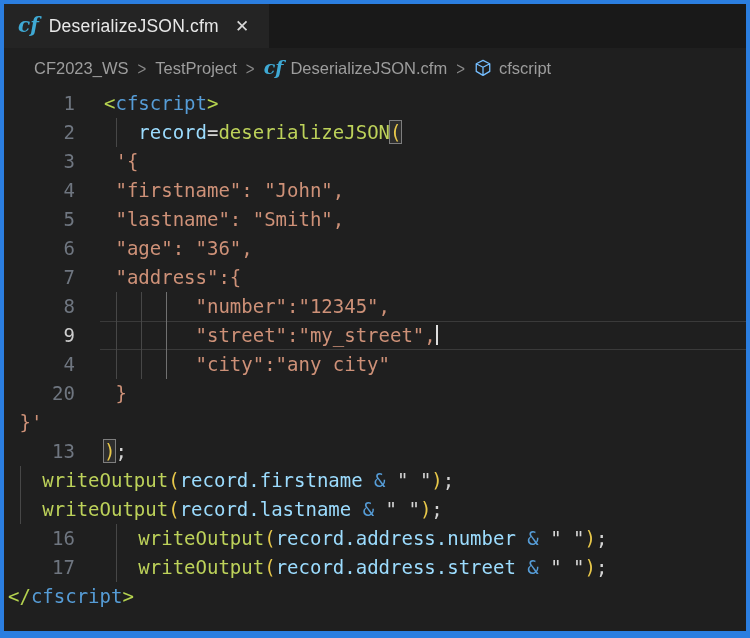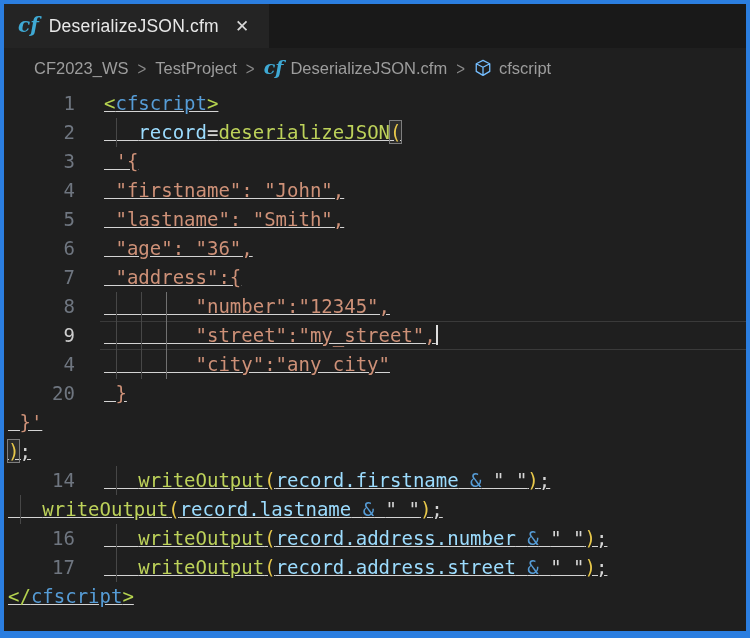--- a/index.html
+++ b/index.html
@@ -75,21 +75,20 @@
     color:#6f7680;
     user-select:none;
   }
   .code-line.current .gutter{color:#cdcdcd;}
   .code-text{
     flex:1 1 auto;
     white-space:pre;
     position:relative;
     color:#d4d4d4;
     padding-left:4px;
-    text-decoration:underline;
   }
   .code-line.current .code-text{
     box-shadow:inset 0 1px 0 #3a3a3a, inset 0 -1px 0 #3a3a3a;
   }
   .indent-guide{
     position:absolute;top:0;bottom:0;width:1px;background:#474747;
   }
   .indent-guide.active{background:#707070;}
   .tok.boxed{
     outline:1px solid #7e7e7e;
@@ -181,24 +180,24 @@
             <div class="code-text"><div class="indent-guide" style="left: 16px;"></div><div class="indent-guide" style="left: 41px;"></div><div class="indent-guide active" style="left: 66px;"></div><span class="tok" style="color: rgb(206, 145, 120);">        "city":"any city"</span></div>
           </div>
           <div class="code-line">
             <div class="gutter">20</div>
             <div class="code-text"><span class="tok" style="color: rgb(206, 145, 120);"> }</span></div>
           </div>
           <div class="code-line">
             <div class="code-text"><span class="tok" style="color: rgb(206, 145, 120);"> }'</span></div>
           </div>
           <div class="code-line">
+            <div class="gutter">13</div>
             <div class="code-text"><span class="tok boxed" style="color: rgb(232, 200, 74);">)</span><span class="tok" style="color: rgb(212, 212, 212);">;</span></div>
           </div>
           <div class="code-line">
-            <div class="gutter">14</div>
             <div class="code-text"><div class="indent-guide" style="left: 16px;"></div><span class="tok" style="color: rgb(212, 212, 212);">   </span><span class="tok" style="color: rgb(189, 210, 90);">writeOutput</span><span class="tok" style="color: rgb(232, 200, 74);">(</span><span class="tok" style="color: rgb(156, 220, 254);">record.firstname</span><span class="tok" style="color: rgb(212, 212, 212);"> </span><span class="tok" style="color: rgb(86, 156, 214);">&amp;</span><span class="tok" style="color: rgb(212, 212, 212);"> </span><span class="tok" style="color: rgb(214, 214, 214);">" "</span><span class="tok" style="color: rgb(232, 200, 74);">)</span><span class="tok" style="color: rgb(212, 212, 212);">;</span></div>
           </div>
           <div class="code-line">
             <div class="code-text"><div class="indent-guide" style="left: 16px;"></div><span class="tok" style="color: rgb(212, 212, 212);">   </span><span class="tok" style="color: rgb(189, 210, 90);">writeOutput</span><span class="tok" style="color: rgb(232, 200, 74);">(</span><span class="tok" style="color: rgb(156, 220, 254);">record.lastname</span><span class="tok" style="color: rgb(212, 212, 212);"> </span><span class="tok" style="color: rgb(86, 156, 214);">&amp;</span><span class="tok" style="color: rgb(212, 212, 212);"> </span><span class="tok" style="color: rgb(214, 214, 214);">" "</span><span class="tok" style="color: rgb(232, 200, 74);">)</span><span class="tok" style="color: rgb(212, 212, 212);">;</span></div>
           </div>
           <div class="code-line">
             <div class="gutter">16</div>
             <div class="code-text"><div class="indent-guide" style="left: 16px;"></div><span class="tok" style="color: rgb(212, 212, 212);">   </span><span class="tok" style="color: rgb(189, 210, 90);">writeOutput</span><span class="tok" style="color: rgb(232, 200, 74);">(</span><span class="tok" style="color: rgb(156, 220, 254);">record.address.number</span><span class="tok" style="color: rgb(212, 212, 212);"> </span><span class="tok" style="color: rgb(86, 156, 214);">&amp;</span><span class="tok" style="color: rgb(212, 212, 212);"> </span><span class="tok" style="color: rgb(214, 214, 214);">" "</span><span class="tok" style="color: rgb(232, 200, 74);">)</span><span class="tok" style="color: rgb(212, 212, 212);">;</span></div>
           </div>
           <div class="code-line">

